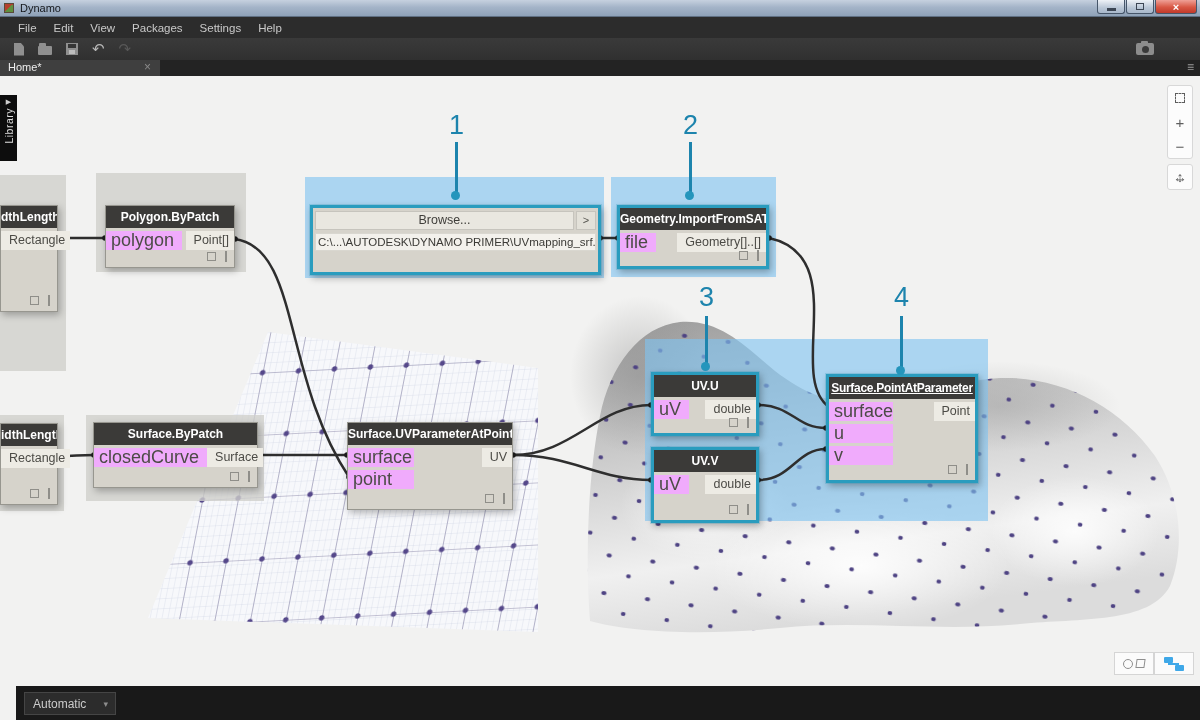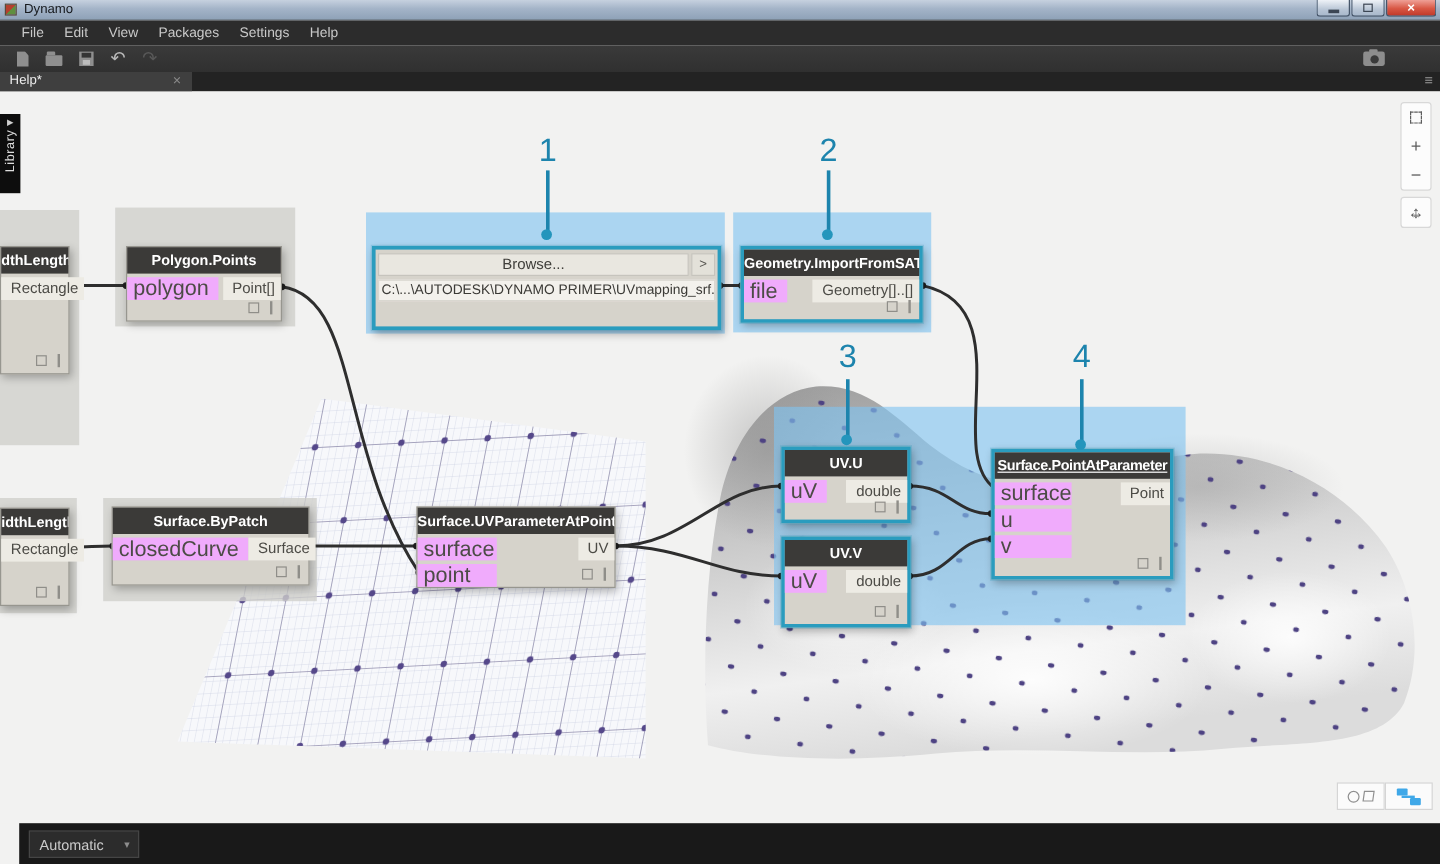--- a/index.html
+++ b/index.html
@@ -148,21 +148,21 @@
   <span class="tool">
       <span class="glyph-undo">↶</span>
     </span>
   <span class="tool">
       <span class="glyph-redo">↷</span>
     </span>
   <span class="cam"></span>
 </div>
 
 <div class="tabbar">
-  <div class="tab"><span>Help*</span></div>
+  <div class="tab"><span>Home*</span></div>
   <span class="tab-close">×</span>
   <span class="tab-overflow">≡</span>
 </div>
 
 <div class="canvas">
 
   <svg class="bg-svg" width="1200" height="610">
     <defs>
       <pattern id="minor" width="6" height="10" patternUnits="userSpaceOnUse" patternTransform="rotate(-3) skewX(-14)">
         <path d="M0,0 H6 M0,0 V10" stroke="#ccd3e3" stroke-width="0.6" fill="none"></path>
@@ -270,21 +270,21 @@
     <div class="prow">
         <span class="pout">Rectangle</span>
       </div>
     <div class="foot">
         <span class="cbx"></span>
         <span class="lamp"></span>
       </div>
   </div>
 
   <div class="node" style="left:105px; top:129px; width:130px; height:63px;">
-    <div class="nhead">Polygon.Points</div>
+    <div class="nhead">Polygon.ByPatch</div>
     <div class="prow">
       <span class="pin">polygon</span>
       <span class="pout">Point[]</span>
     </div>
     <div class="foot">
         <span class="cbx"></span>
         <span class="lamp"></span>
       </div>
   </div>
 
@@ -324,21 +324,21 @@
     <div class="prow">
       <span class="pin">closedCurve</span>
       <span class="pout">Surface</span>
     </div>
     <div class="foot">
         <span class="cbx"></span>
         <span class="lamp"></span>
       </div>
   </div>
 
-  <div class="node" style="left:347px; top:346px; width:166px; height:68px;">
+  <div class="node" style="left:347px; top:346px; width:166px; height:88px;">
     <div class="nhead">Surface.UVParameterAtPoint</div>
     <div class="prow">
       <span class="pin" style="width:66px;">surface</span>
       <span class="pout">UV</span>
     </div>
     <div class="prow">
       <span class="pin" style="width:66px;">point</span>
     </div>
     <div class="foot">
         <span class="cbx"></span>

